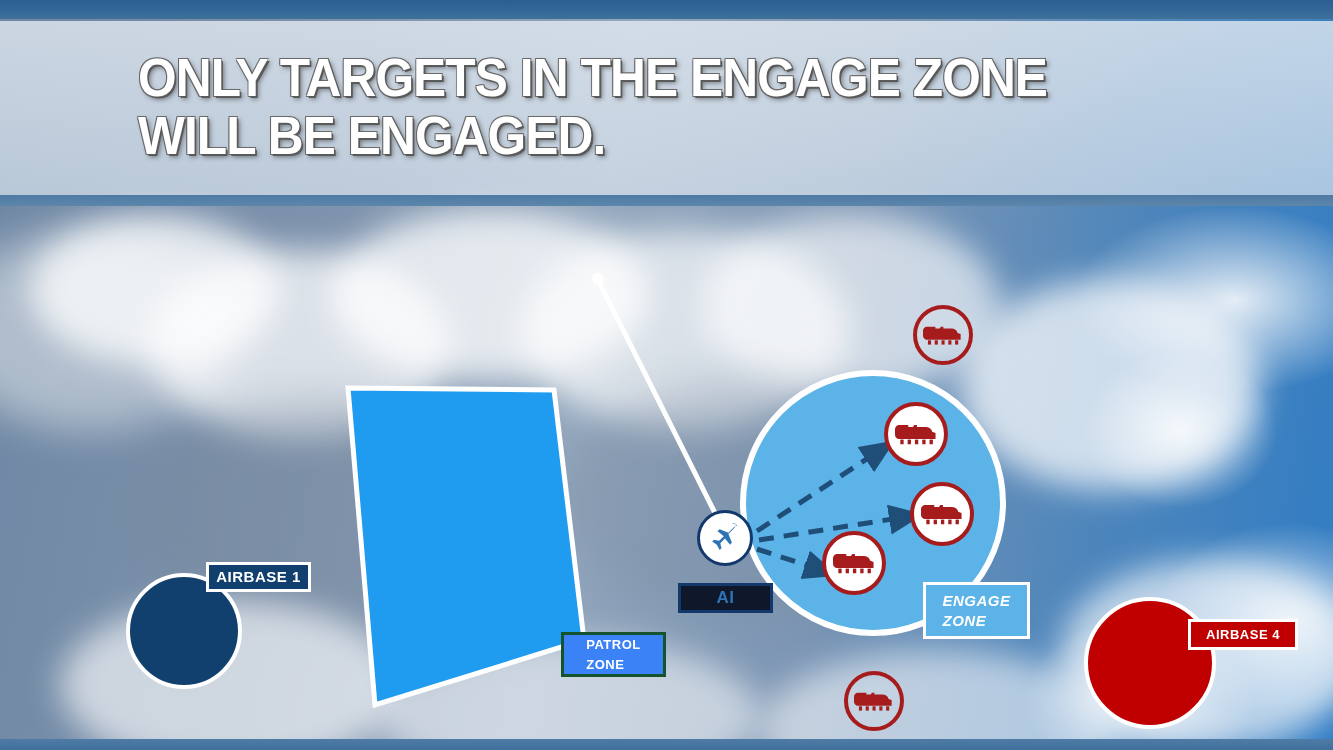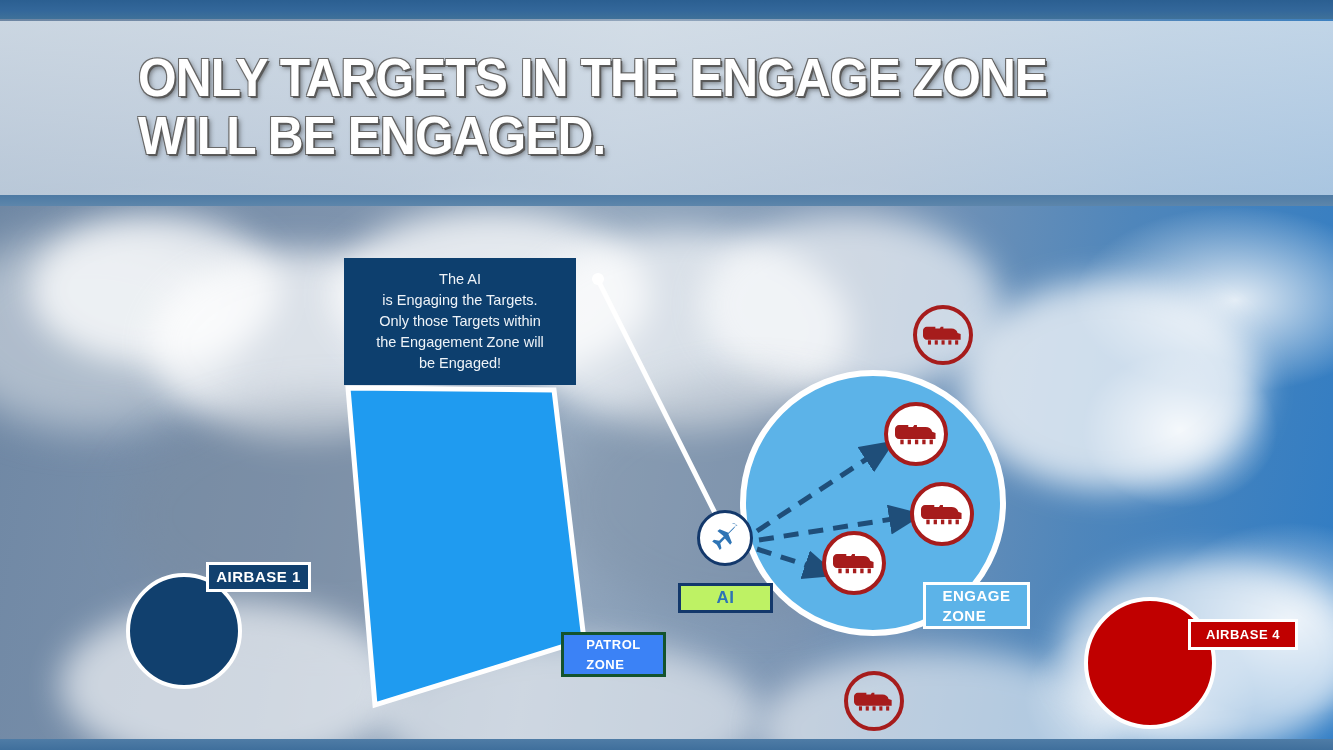--- a/index.html
+++ b/index.html
@@ -49,21 +49,21 @@
   
   svg.overlay{position:absolute;left:0;top:0;width:1333px;height:750px;}
 
   
   .lbl{position:absolute;display:flex;align-items:center;justify-content:center;
     font-weight:bold;line-height:20px;}
   .lbl-navy{background:#11406e;border:3px solid #ffffff;color:#ffffff;
     font-size:15px;letter-spacing:.5px;}
   .lbl-red{background:#c00000;border:3px solid #ffffff;color:#ffffff;
     font-size:13px;letter-spacing:.5px;}
-  .lbl-ai{background:#bef264;border:3px solid #13386b;color:#2e74b5;
+  .lbl-ai{background:#0f172a;border:3px solid #13386b;color:#2e74b5;
     font-size:17px;letter-spacing:.5px;}
   .lbl-patrol{background:#3b82f6;border:3px solid #14532d;color:#ffffff;
     font-size:13px;letter-spacing:.5px;white-space:pre-line;}
   .lbl-engage{background:#5cb3e8;border:3px solid #ffffff;color:#ffffff;
     font-size:15px;letter-spacing:.5px;white-space:pre-line;}
 
   
   .callout{position:absolute;left:344px;top:258px;width:232px;height:127px;
     background:#0d3f6e;color:#eef3f8;font-size:14.5px;line-height:21px;
     display:flex;align-items:center;justify-content:center;text-align:center;
@@ -123,25 +123,20 @@
     <circle cx="1150" cy="663" r="64" fill="#c00000" stroke="#ffffff" stroke-width="4"></circle>
 
     <line x1="598" y1="280" x2="722" y2="527" stroke="#ffffff" stroke-width="5" stroke-linecap="round"></line>
     <circle cx="598" cy="279" r="6" fill="#ffffff"></circle>
 
     <line x1="757" y1="531" x2="885" y2="447" stroke="#1f4e79" stroke-width="5" stroke-dasharray="15,10" marker-end="url(#arrowNavy)"></line>
     <line x1="759" y1="540" x2="912" y2="516" stroke="#1f4e79" stroke-width="5" stroke-dasharray="15,10" marker-end="url(#arrowNavy)"></line>
     <line x1="757" y1="549" x2="827" y2="572" stroke="#1f4e79" stroke-width="5" stroke-dasharray="15,10" marker-end="url(#arrowNavy)"></line>
   </svg>
 
-  <div class="callout">The AI
-is Engaging the Targets.
-Only those Targets within
-the Engagement Zone will
-be Engaged!</div>
 
   <div class="marker jet" style="left:697px;top:510px;width:56px;height:56px;">
     <svg class="jet-svg" viewBox="0 0 64 64">
       <path fill="#2e74b5" d="M53 9c-2 0-5 2-7 4l-9 9-15-6-4 3 11 9-8 8-9-2-3 3 8 6 5 9 3-3-2-9 8-8 9 11 3-4-6-15 9-9c2-2 4-5 4-7 0-2-4-3-7-3z"></path>
     </svg>
   </div>
 
   <div class="marker tgt filled" style="left:884px;top:402px;width:64px;height:64px;">
     <svg class="tank-svg" viewBox="0 0 64 40">
       <path fill="#a61c1c" d="M12 6h8v3h7l2-3h4v3h13c5 0 9 3 10 7l5 2v9H6c-3 0-6-3-6-6V12c0-3 3-6 6-6h6z"></path>
@@ -196,16 +191,16 @@
 
   <div class="lbl lbl-navy" style="left:206px;top:562px;width:105px;height:30px;">AIRBASE 1</div>
 
   <div class="lbl lbl-red" style="left:1188px;top:619px;width:110px;height:31px;">AIRBASE 4</div>
 
   <div class="lbl lbl-ai" style="left:678px;top:583px;width:95px;height:30px;">AI</div>
 
   <div class="lbl lbl-patrol" style="left:561px;top:632px;width:105px;height:45px;">PATROL
 ZONE</div>
 
-  <div class="lbl lbl-engage" style="left:923px;top:582px;width:107px;height:47px;">ENGAGE
+  <div class="lbl lbl-engage" style="left:923px;top:582px;width:107px;height:57px;font-style:italic;">ENGAGE
 ZONE</div>
 
 </div>
 
 </body></html>

